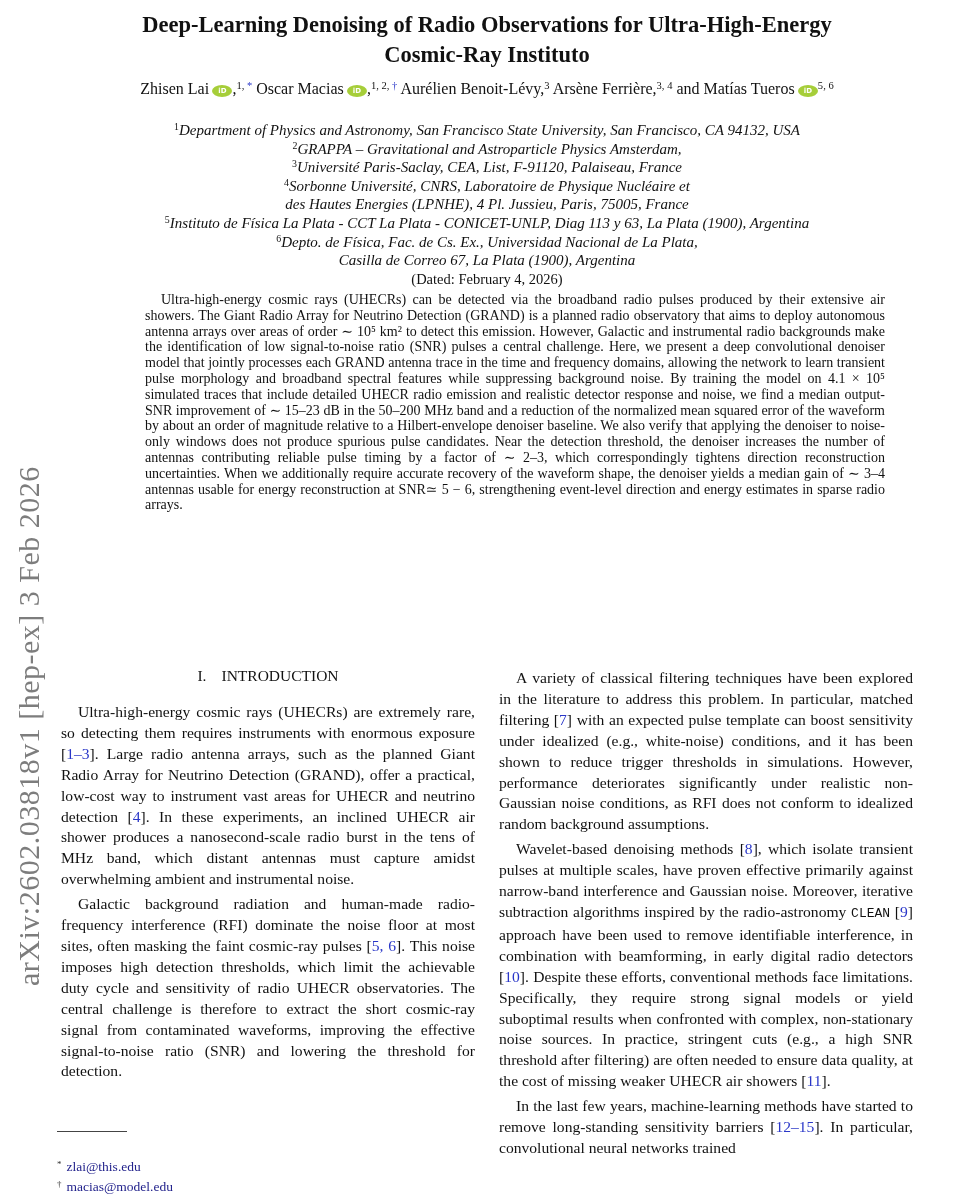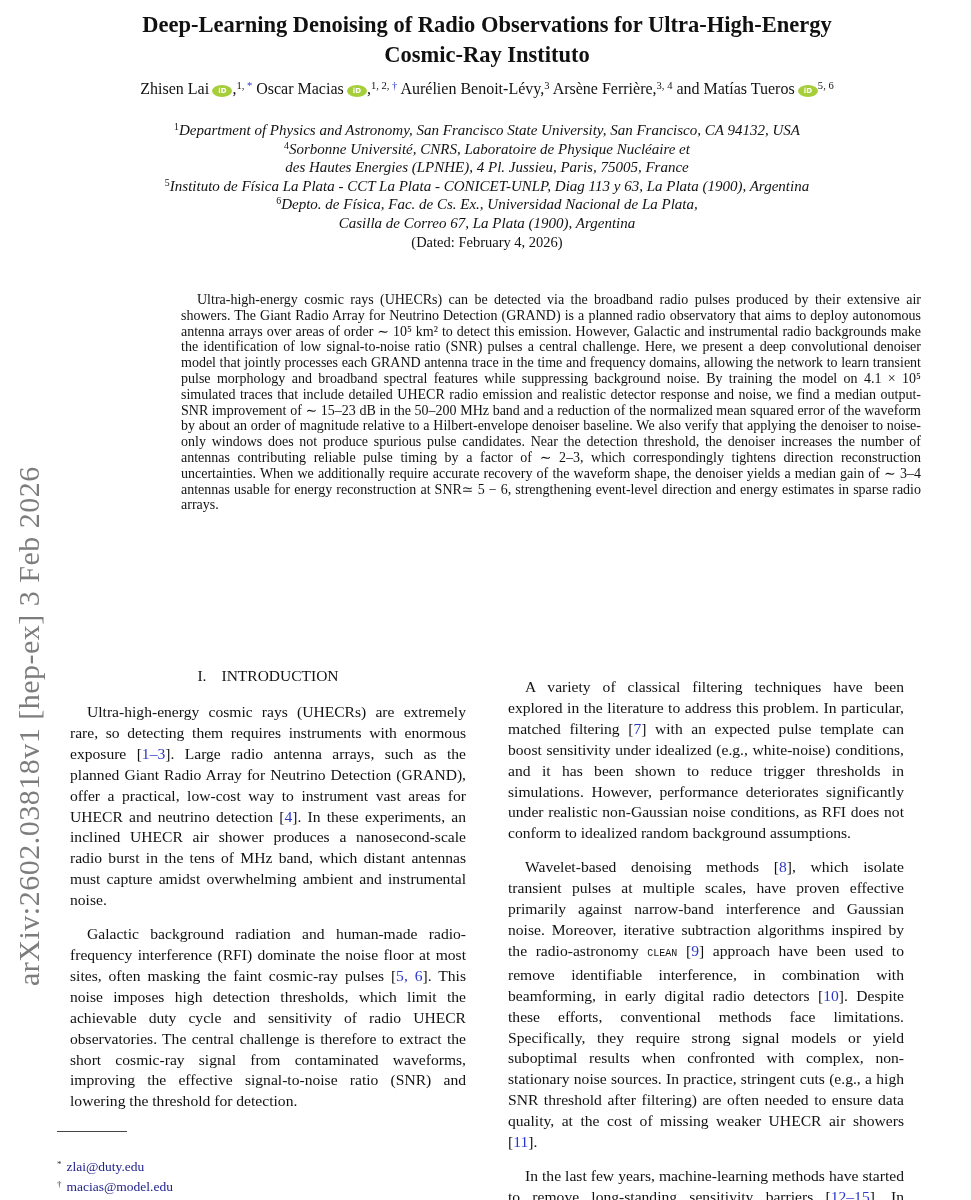--- a/index.html
+++ b/index.html
@@ -27,56 +27,58 @@
     background:#A6CE39;color:#fff;text-align:center;
     font:bold 7px/12px "DejaVu Sans",sans-serif;vertical-align:1px;
   }
   .affils{margin-top:21px;font-style:italic;font-size:15px;line-height:18.6px;}
   .affil-line sup{font-style:normal;}
   .dated{font-size:14.5px;line-height:19px;}
 
   
   .abstract{
     position:absolute;top:292px;left:145px;width:740px;
-    text-align:justify;font-size:14px;line-height:15.8px;text-indent:16px;margin-left:36px;
+    text-align:justify;font-size:14px;line-height:15.8px;text-indent:16px;
   }
 
   
   .columns{
     position:absolute;top:664px;left:57px;width:860px;height:536px;
     display:flex;gap:16px;overflow:hidden;
   }
   .col{width:422px;position:relative;}
   .section-head{text-align:center;font-weight:400;font-size:15.5px;margin:3px 0 17px 0;}
   .section-head .num{margin-right:15px;}
-  p.body{margin:13px;text-align:justify;font-size:15.6px;line-height:20.9px;text-indent:17px;}
+  p.body{margin:4px;text-align:justify;font-size:15.6px;line-height:20.9px;text-indent:17px;}
   .seg-cite{color:#2936C8;}
   .seg-cite::before{content:"[";color:#111;}
   .seg-cite::after{content:"]";color:#111;}
-  .seg-mono{font-family:"Liberation Mono","DejaVu Sans Mono",monospace;font-size:10px;}
+  .seg-mono{font-family:"Liberation Mono","DejaVu Sans Mono",monospace;font-size:13px;}
 
   
   .footnotes{position:absolute;left:0;bottom:3px;width:100%;font-size:13.5px;line-height:20px;}
   .fn-rule{width:70px;border-top:1.2px solid #444;margin-bottom:25px;}
   .fn-line .email{color:#23238C;}
   .fn-line sup{margin-right:5px;color:#333;}
 </style>
 </head>
 <body>
 
 <div class="page">
 
   <div class="watermark">arXiv:2602.03818v1 [hep-ex] 3 Feb 2026</div>
 
   <div class="titleblock">
     <div class="title-line">Deep-Learning Denoising of Radio Observations for Ultra-High-Energy</div>
     <div class="title-line">Cosmic-Ray Instituto</div>
     <div class="authors"><span>Zhisen Lai <span class="orcid">iD</span>,<sup>1, <span class="mark">*</span></sup></span> <span>Oscar Macias <span class="orcid">iD</span>,<sup>1, 2, <span class="mark">†</span></sup></span> <span>Aurélien Benoit-Lévy,<sup>3</sup></span> <span>Arsène Ferrière,<sup>3, 4</sup></span> <span>and Matías Tueros <span class="orcid">iD</span><sup>5, 6</sup></span></div>
     <div class="affils">
         <div class="affil-line"><sup>1</sup>Department of Physics and Astronomy, San Francisco State University, San Francisco, CA 94132, USA</div>
+        <div class="affil-line"><sup>2</sup>GRAPPA – Gravitational and Astroparticle Physics Amsterdam,</div>
+        <div class="affil-line"><sup>3</sup>Université Paris-Saclay, CEA, List, F-91120, Palaiseau, France</div>
         <div class="affil-line"><sup>4</sup>Sorbonne Université, CNRS, Laboratoire de Physique Nucléaire et</div>
         <div class="affil-line">des Hautes Energies (LPNHE), 4 Pl. Jussieu, Paris, 75005, France</div>
         <div class="affil-line"><sup>5</sup>Instituto de Física La Plata - CCT La Plata - CONICET-UNLP, Diag 113 y 63, La Plata (1900), Argentina</div>
         <div class="affil-line"><sup>6</sup>Depto. de Física, Fac. de Cs. Ex., Universidad Nacional de La Plata,</div>
         <div class="affil-line">Casilla de Correo 67, La Plata (1900), Argentina</div>
       </div>
     <div class="dated">(Dated: February 4, 2026)</div>
   </div>
 
   <div class="abstract">Ultra-high-energy cosmic rays (UHECRs) can be detected via the broadband radio pulses produced by their extensive air showers. The Giant Radio Array for Neutrino Detection (GRAND) is a planned radio observatory that aims to deploy autonomous antenna arrays over areas of order ∼ 10⁵ km² to detect this emission. However, Galactic and instrumental radio backgrounds make the identification of low signal-to-noise ratio (SNR) pulses a central challenge. Here, we present a deep convolutional denoiser model that jointly processes each GRAND antenna trace in the time and frequency domains, allowing the network to learn transient pulse morphology and broadband spectral features while suppressing background noise. By training the model on 4.1 × 10⁵ simulated traces that include detailed UHECR radio emission and realistic detector response and noise, we find a median output-SNR improvement of ∼ 15–23 dB in the 50–200 MHz band and a reduction of the normalized mean squared error of the waveform by about an order of magnitude relative to a Hilbert-envelope denoiser baseline. We also verify that applying the denoiser to noise-only windows does not produce spurious pulse candidates. Near the detection threshold, the denoiser increases the number of antennas contributing reliable pulse timing by a factor of ∼ 2–3, which correspondingly tightens direction reconstruction uncertainties. When we additionally require accurate recovery of the waveform shape, the denoiser yields a median gain of ∼ 3–4 antennas usable for energy reconstruction at SNR≃ 5 − 6, strengthening event-level direction and energy estimates in sparse radio arrays.</div>
@@ -86,21 +88,21 @@
     <div class="col">
       <div class="section-head">
         <span class="num">I.</span><span>INTRODUCTION</span>
       </div>
       <p class="body">Ultra-high-energy cosmic rays (UHECRs) are extremely rare, so detecting them requires instruments with enormous exposure <span class="seg-cite">1–3</span>. Large radio antenna arrays, such as the planned Giant Radio Array for Neutrino Detection (GRAND), offer a practical, low-cost way to instrument vast areas for UHECR and neutrino detection <span class="seg-cite">4</span>. In these experiments, an inclined UHECR air shower produces a nanosecond-scale radio burst in the tens of MHz band, which distant antennas must capture amidst overwhelming ambient and instrumental noise.</p>
       <p class="body">Galactic background radiation and human-made radio-frequency interference (RFI) dominate the noise floor at most sites, often masking the faint cosmic-ray pulses <span class="seg-cite">5, 6</span>. This noise imposes high detection thresholds, which limit the achievable duty cycle and sensitivity of radio UHECR observatories. The central challenge is therefore to extract the short cosmic-ray signal from contaminated waveforms, improving the effective signal-to-noise ratio (SNR) and lowering the threshold for detection.</p>
 
       <div class="footnotes">
         <div class="fn-rule"></div>
         <div>
-            <div class="fn-line"><sup>*</sup><span class="email">zlai@duty.edu</span></div>
+            <div class="fn-line"><sup>*</sup><span class="email">zlai@this.edu</span></div>
             <div class="fn-line"><sup>†</sup><span class="email">macias@model.edu</span></div>
           </div>
       </div>
     </div>
 
     <div class="col">
       <p class="body">A variety of classical filtering techniques have been explored in the literature to address this problem. In particular, matched filtering <span class="seg-cite">7</span> with an expected pulse template can boost sensitivity under idealized (e.g., white-noise) conditions, and it has been shown to reduce trigger thresholds in simulations. However, performance deteriorates significantly under realistic non-Gaussian noise conditions, as RFI does not conform to idealized random background assumptions.</p>
       <p class="body">Wavelet-based denoising methods <span class="seg-cite">8</span>, which isolate transient pulses at multiple scales, have proven effective primarily against narrow-band interference and Gaussian noise. Moreover, iterative subtraction algorithms inspired by the radio-astronomy <span class="seg-mono">CLEAN</span> <span class="seg-cite">9</span> approach have been used to remove identifiable interference, in combination with beamforming, in early digital radio detectors <span class="seg-cite">10</span>. Despite these efforts, conventional methods face limitations. Specifically, they require strong signal models or yield suboptimal results when confronted with complex, non-stationary noise sources. In practice, stringent cuts (e.g., a high SNR threshold after filtering) are often needed to ensure data quality, at the cost of missing weaker UHECR air showers <span class="seg-cite">11</span>.</p>
       <p class="body">In the last few years, machine-learning methods have started to remove long-standing sensitivity barriers <span class="seg-cite">12–15</span>. In particular, convolutional neural networks trained</p>
     </div>

